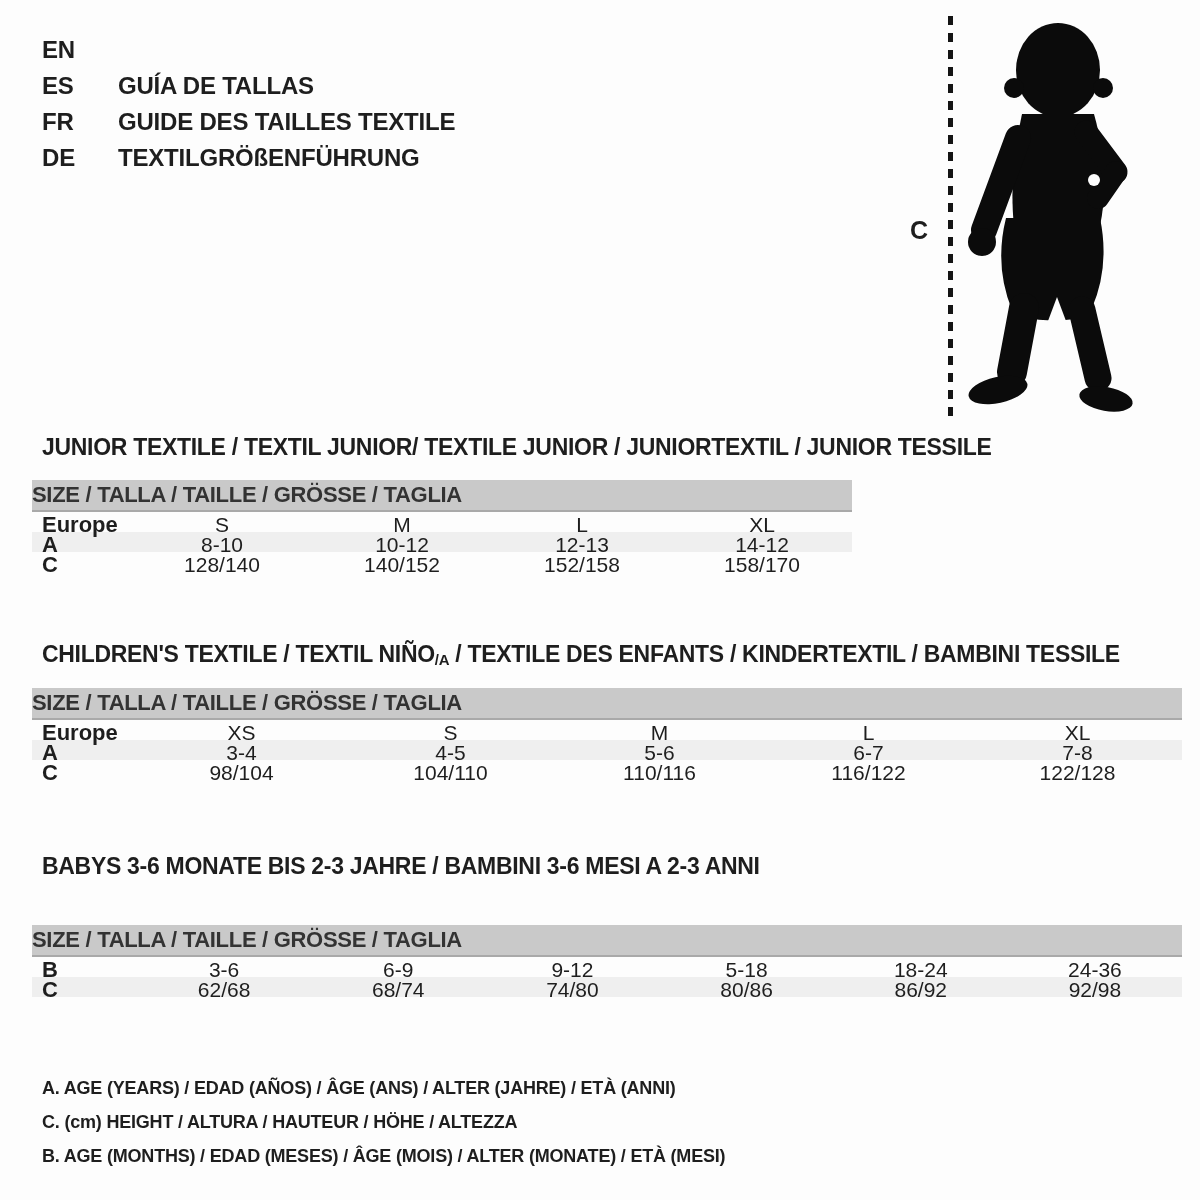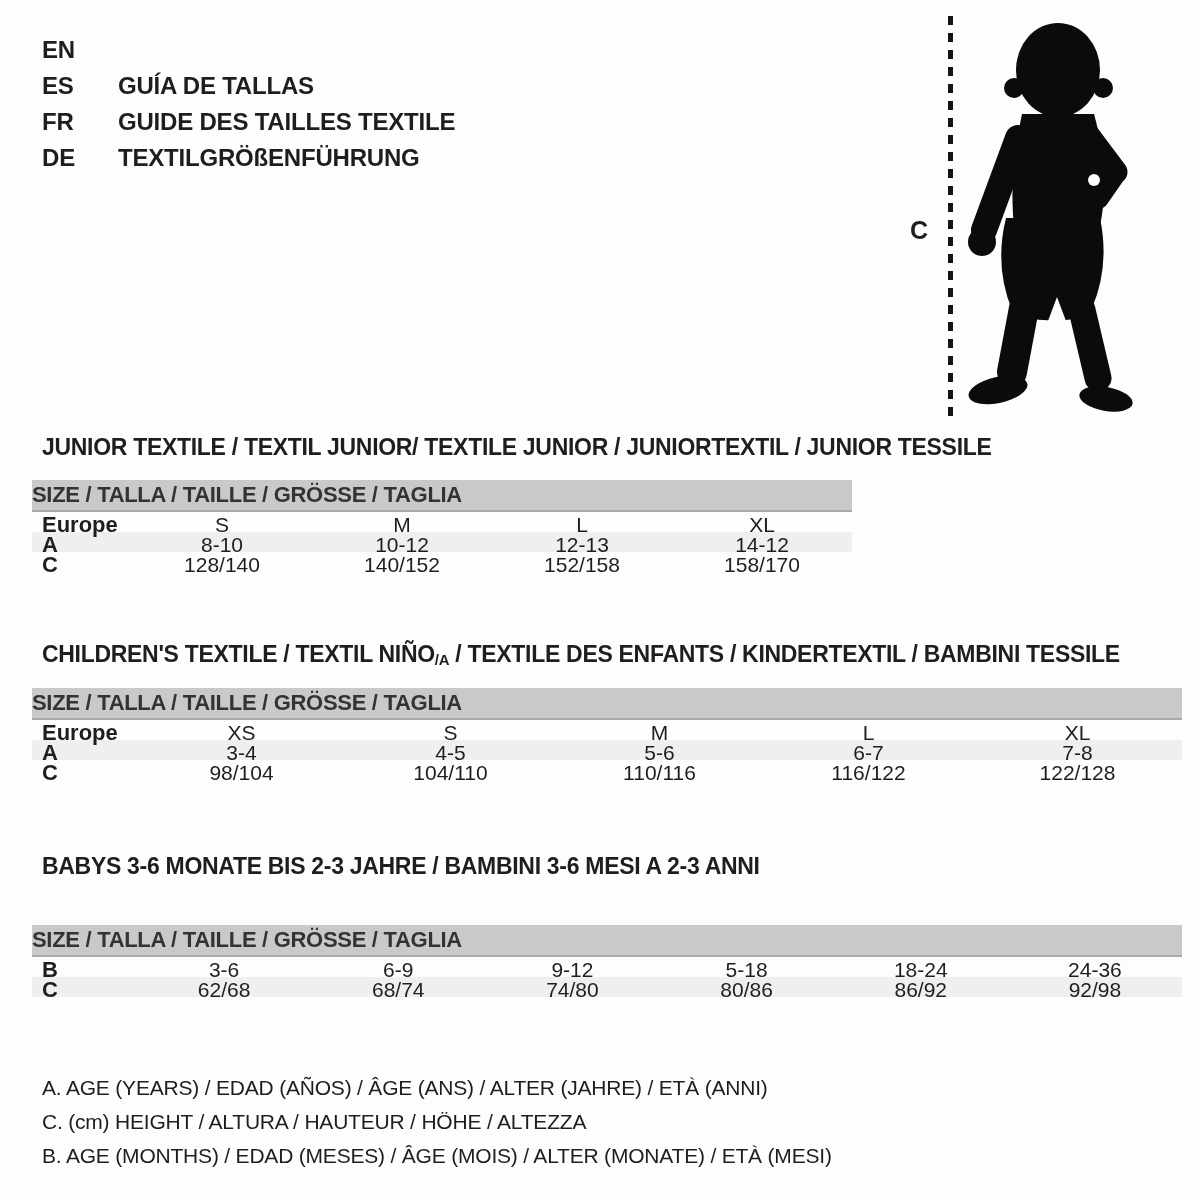--- a/index.html
+++ b/index.html
@@ -51,21 +51,21 @@
   .trow{display:grid;height:20px;align-items:center;font-size:21px}
   .junior .trow{grid-template-columns:100px repeat(4,1fr)}
   .children .trow{grid-template-columns:105px repeat(5,1fr)}
   .babies-t .trow{grid-template-columns:105px repeat(6,1fr)}
   .trow.alt{background:var(--row-alt-bg)}
   .cell-label{padding-left:10px;font-weight:bold;font-size:22px}
   .cell-val{text-align:center}
 
   
   .legend{left:42px;top:1071px}
-  .legend-line{height:34px;display:flex;align-items:center;font-weight:normal;font-size:21px;letter-spacing:-0.2px;white-space:nowrap}
+  .legend-line{height:34px;display:flex;align-items:center;font-weight:bold;font-size:18px;letter-spacing:-0.2px;white-space:nowrap}
 </style>
 </head>
 <body>
 
 <div class="abs langs">
   <div class="lang-row">
     <span class="lang-code">EN</span>
   </div>
   <div class="lang-row">
     <span class="lang-code">ES</span>

